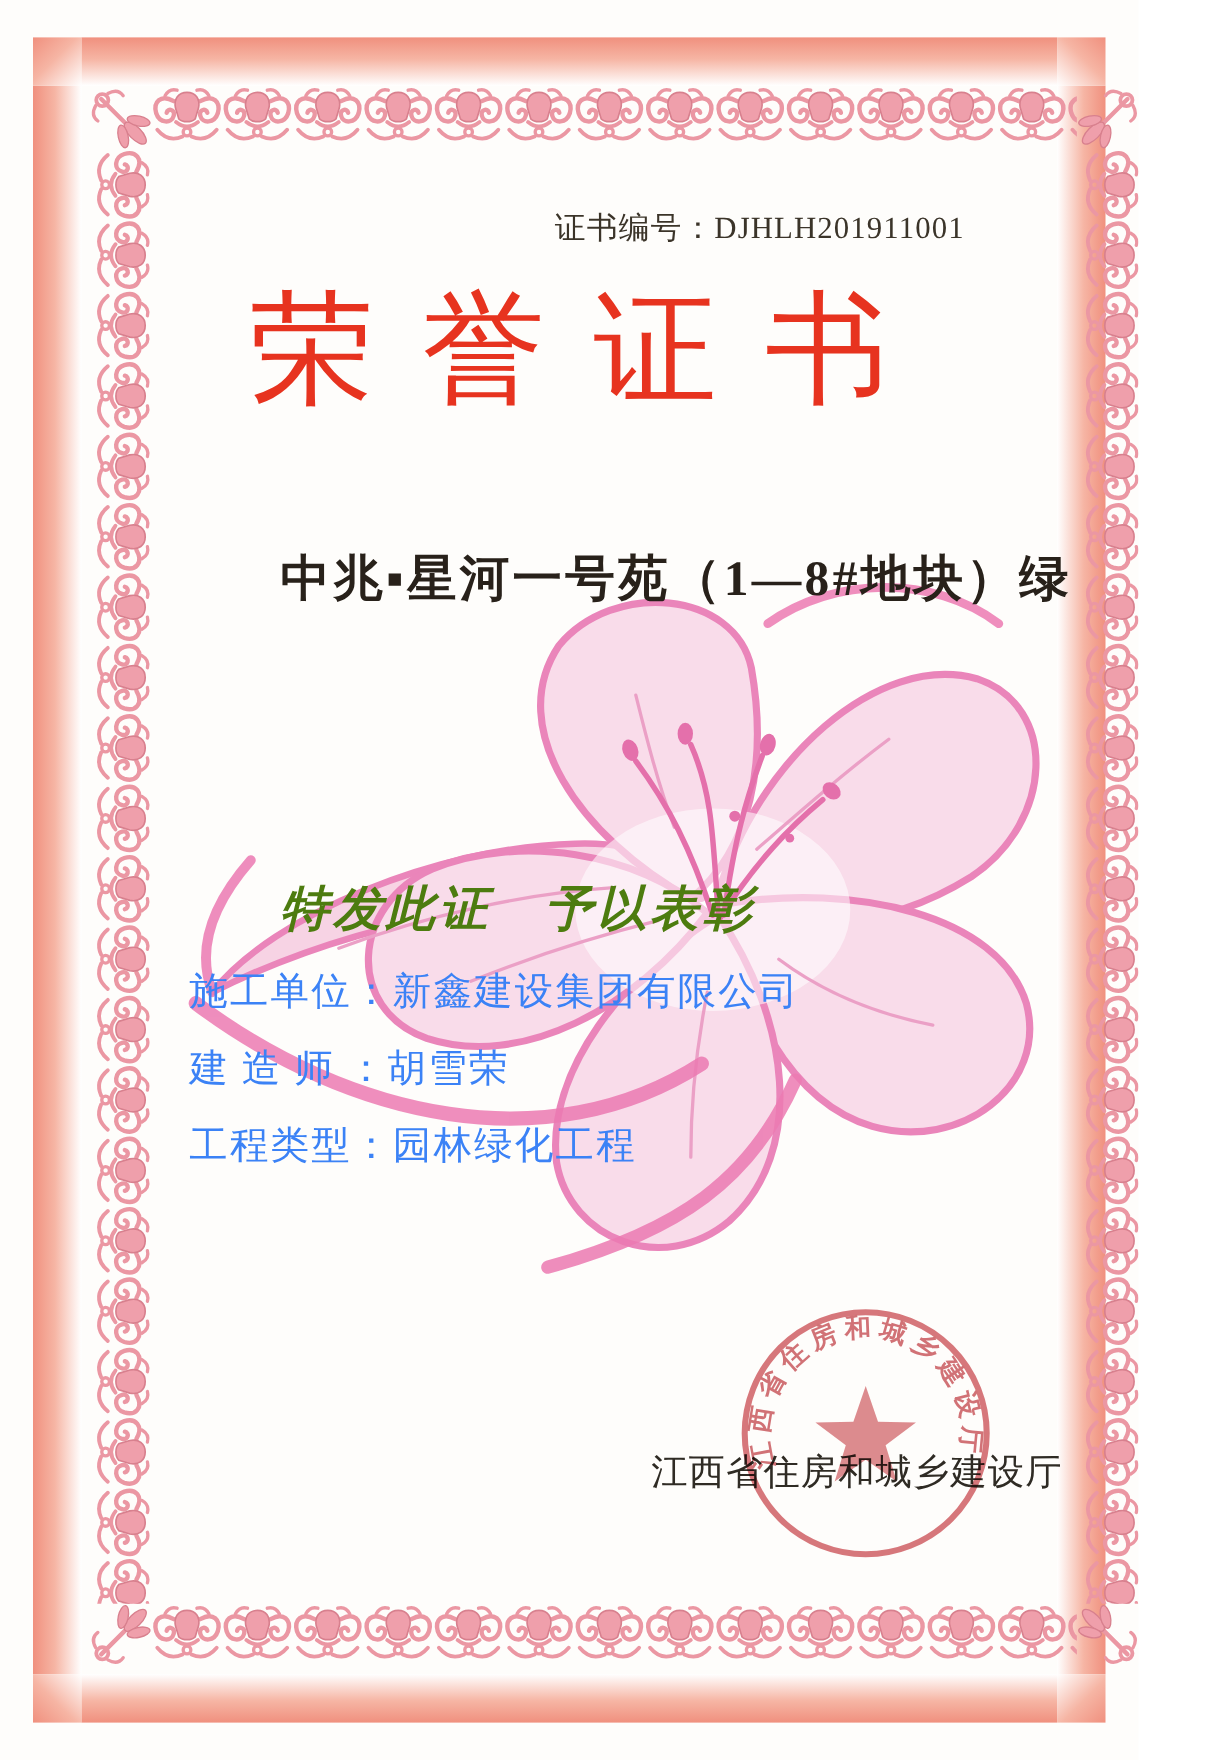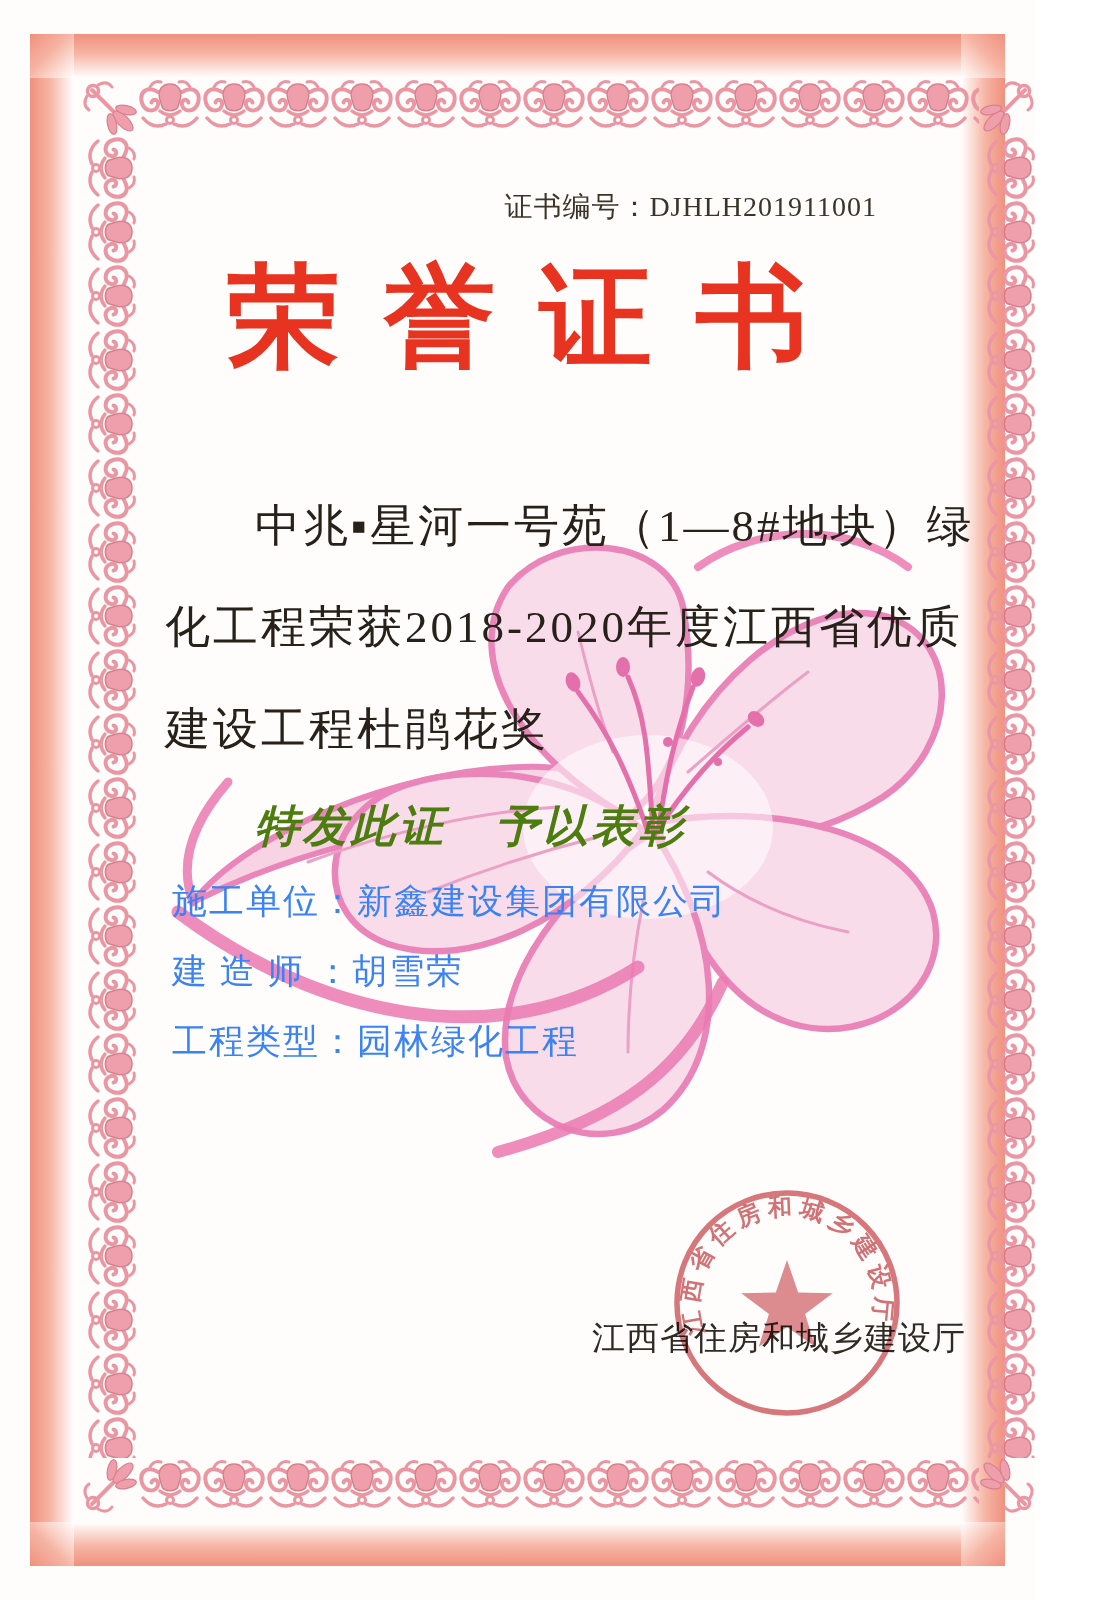--- a/index.html
+++ b/index.html
@@ -17,24 +17,24 @@
   .gb-right{right:30px;top:78px;bottom:78px;width:44px;background:linear-gradient(270deg,#f0907e 0%,#f6b5a4 45%,#ffffff 100%);}
   .gb-tl{left:30px;top:34px;width:44px;height:44px;background:linear-gradient(135deg,#f0907e 0%,#f6b5a4 45%,#ffffff 100%);}
   .gb-tr{right:30px;top:34px;width:44px;height:44px;background:linear-gradient(225deg,#f0907e 0%,#f6b5a4 45%,#ffffff 100%);}
   .gb-bl{left:30px;bottom:34px;width:44px;height:44px;background:linear-gradient(45deg,#f0907e 0%,#f6b5a4 45%,#ffffff 100%);}
   .gb-br{right:30px;bottom:34px;width:44px;height:44px;background:linear-gradient(315deg,#f0907e 0%,#f6b5a4 45%,#ffffff 100%);}
   
   .orn{position:absolute;}
   
   .txt{position:absolute; white-space:nowrap; z-index:2;}
   .cert-number{top:188px; right:158px; font-size:28px; color:#3b3429; letter-spacing:1px;}
-  .title{top:242px; left:0; width:100%; text-align:center; font-size:112px; font-weight:bold;
+  .title{top:242px; left:0; width:100%; text-align:center; font-size:112px; font-weight:normal;
          color:#e7331f; letter-spacing:44px; z-index:2;}
   .title span{margin-right:-44px;}
-  .bodyline{left:165px; font-size:45px; font-weight:normal; color:#28211a; letter-spacing:3px;}
+  .bodyline{left:165px; font-size:45px; font-weight:bold; color:#28211a; letter-spacing:3px;}
   .b1{top:496px; padding-left:90px;}
   .b2{top:597px;}
   .b3{top:699px;}
   .commend{top:797px; left:165px; padding-left:90px; font-size:44px; font-weight:bold; color:#4d7c0f; letter-spacing:4px;font-style:italic;}
   .field{left:172px; font-size:35px; color:#3b82f6; letter-spacing:2px;}
   .f0{top:878px;} .f1{top:948px;font-family:Liberation Serif, serif;} .f2{top:1018px;}
   .issuer{top:1316px; left:592px; font-size:33px; color:#2f2b24; letter-spacing:1px;}
   .date{top:1372px; left:585px; font-size:33px; color:#2f2b24; letter-spacing:2px;}
   
   .flower{position:absolute; left:108px; top:512px; z-index:1;}
@@ -208,22 +208,20 @@
     </g>
   </svg>
 
   <div class="txt cert-number">
     <span>证书编号：</span><span>DJHLH201911001</span>
   </div>
 
   <div class="txt title"><span>荣誉证书</span></div>
 
   <div class="txt bodyline b1">中兆▪星河一号苑（1—8#地块）绿</div>
-  <div class="txt bodyline b2">化工程荣获2018-2020年度江西省优质</div>
-  <div class="txt bodyline b3">建设工程杜鹃花奖</div>
 
   <div class="txt commend">特发此证　予以表彰</div>
 
   <div class="txt field f0">
     <span>施工单位：</span><span>新鑫建设集团有限公司</span>
   </div>
   <div class="txt field f1">
     <span>建 造 师 ：</span><span>胡雪荣</span>
   </div>
   <div class="txt field f2">

